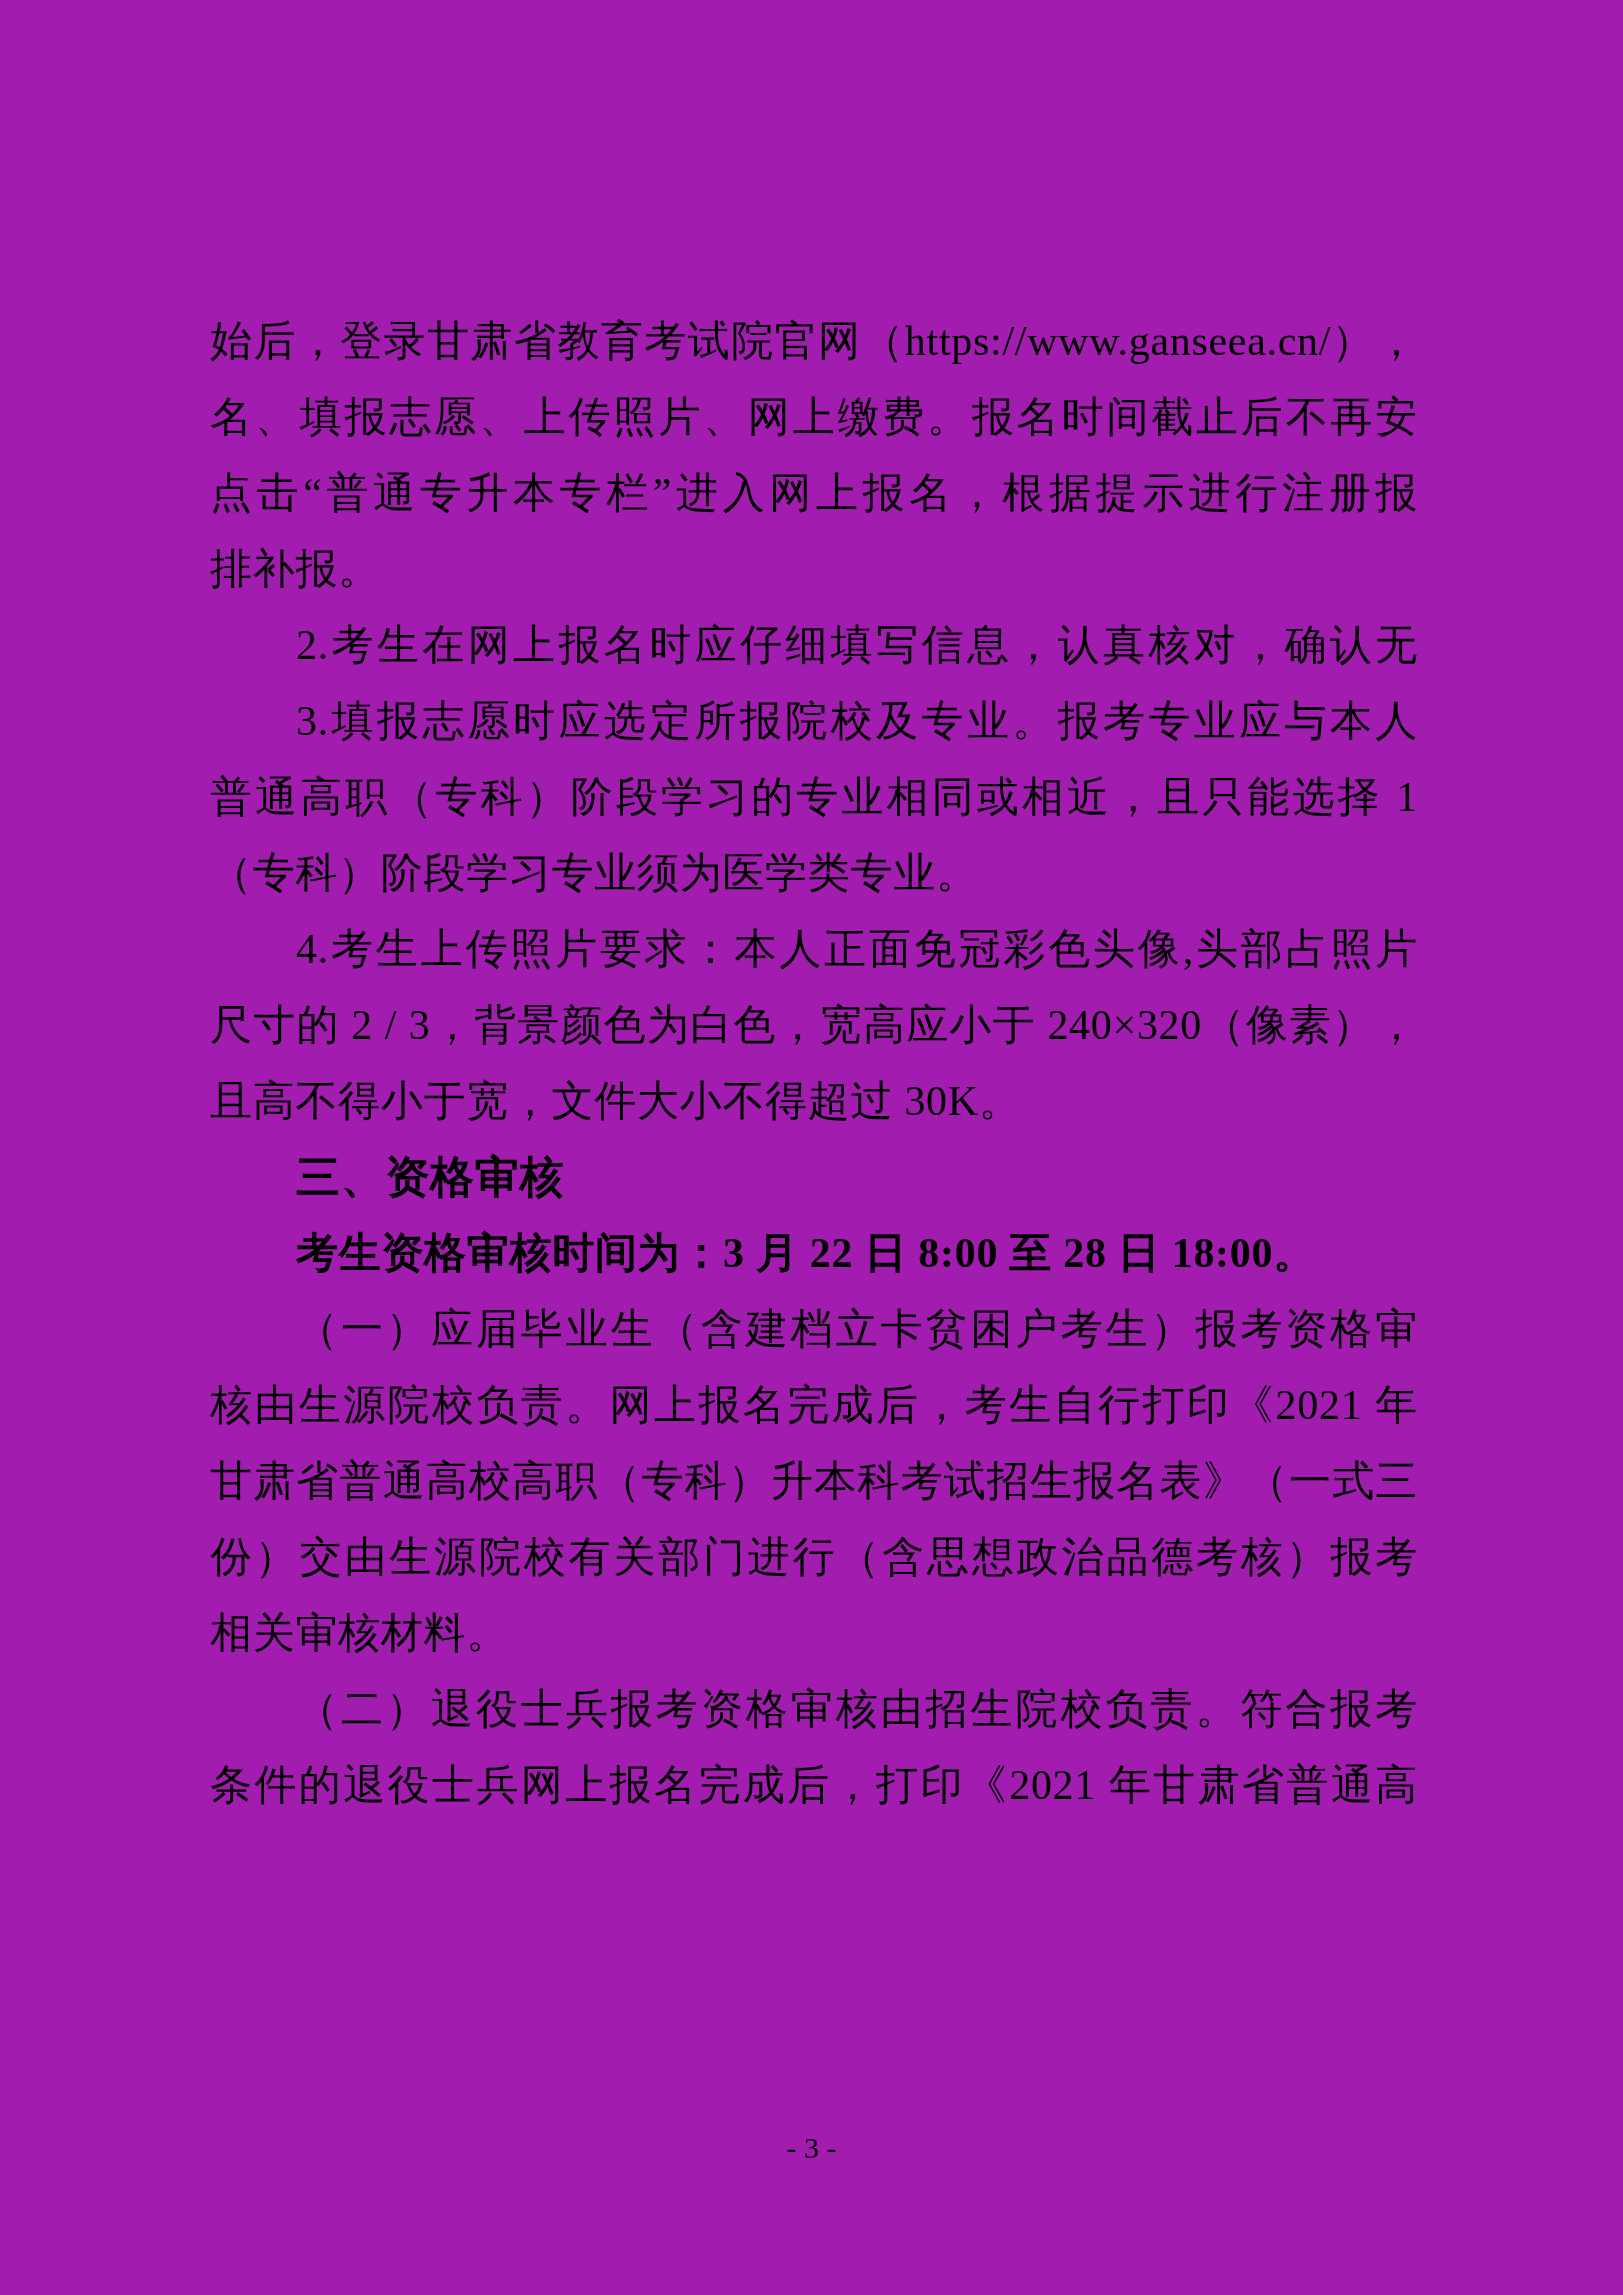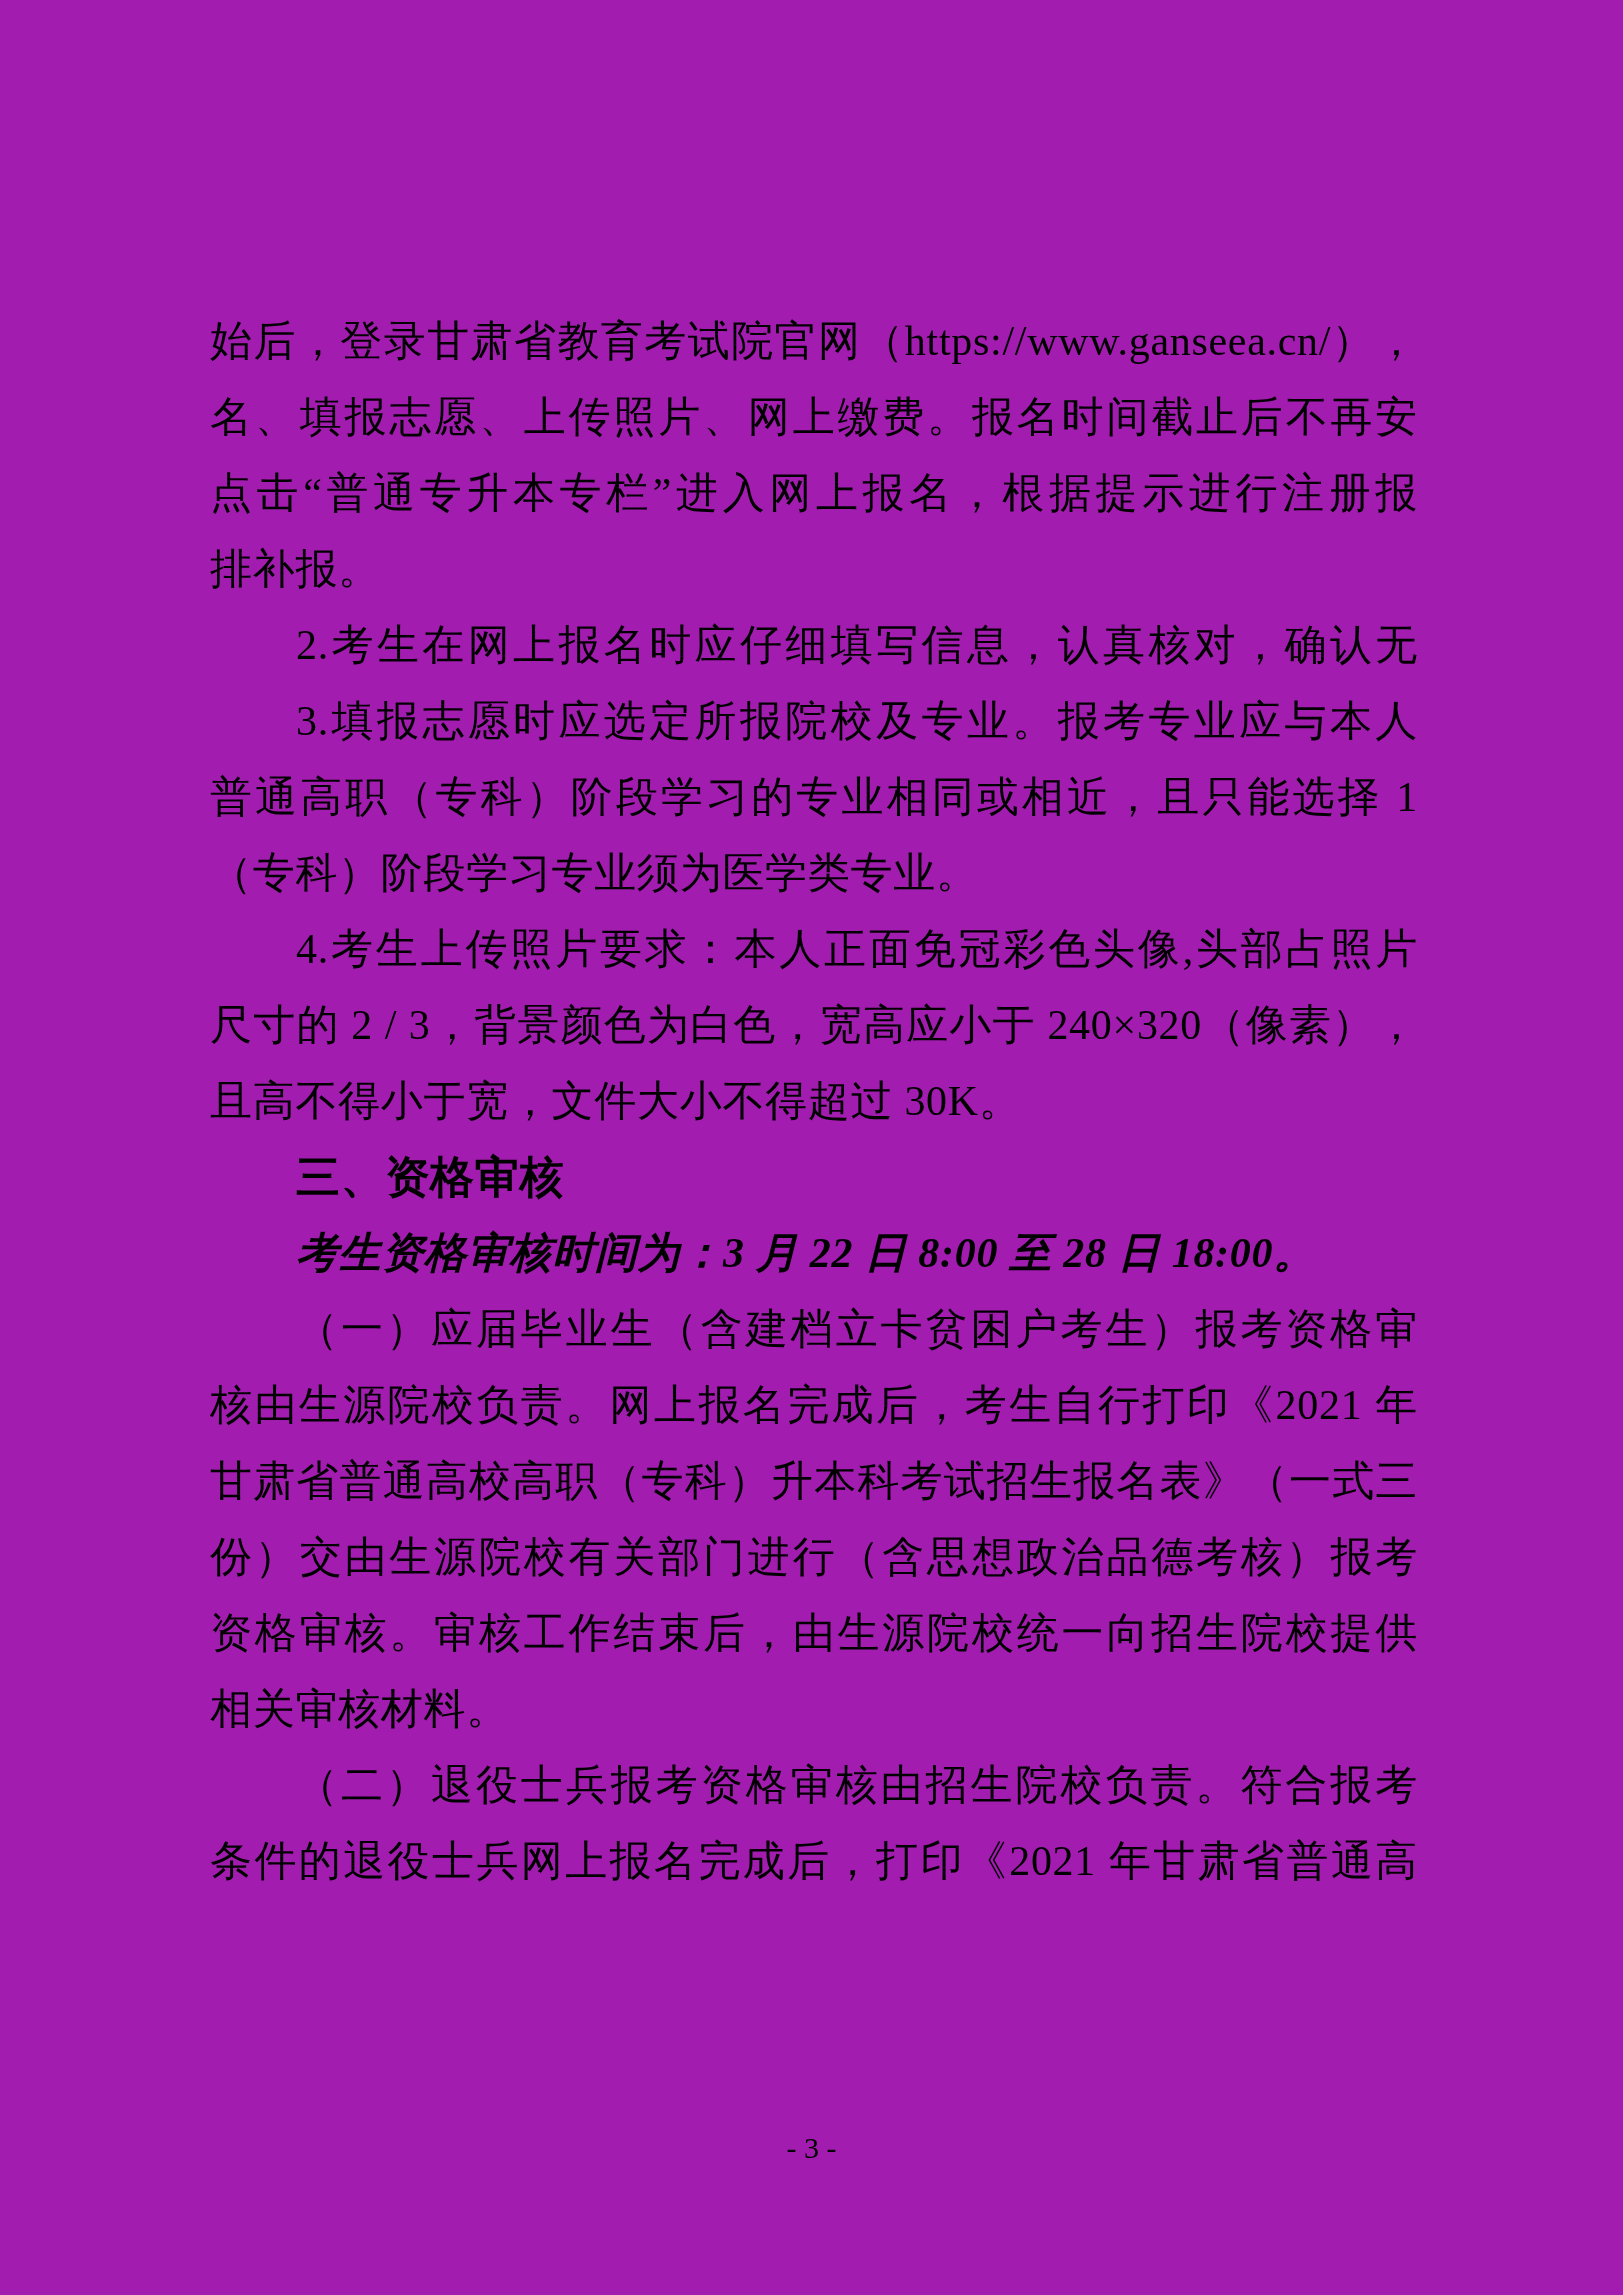--- a/index.html
+++ b/index.html
@@ -39,21 +39,20 @@
   .line.indent {
     text-indent: 86px;
   }
   .line.heading {
     font-family: "Liberation Sans", "DejaVu Sans", sans-serif;
     font-weight: 700;
     font-size: 44px;
   }
   .line.bold {
     font-weight: 700;
-    font-style: italic;
   }
   .page-number {
     position: absolute;
     left: 0;
     top: 2126px;
     width: 100%;
     height: 44px;
     line-height: 44px;
     text-align: center;
     font-size: 30px;
@@ -75,20 +74,19 @@
       <div class="line">（专科）阶段学习专业须为医学类专业。</div>
       <div class="line fill indent">4.考生上传照片要求：本人正面免冠彩色头像,头部占照片</div>
       <div class="line fill">尺寸的 2 / 3，背景颜色为白色，宽高应小于 240×320（像素），</div>
       <div class="line">且高不得小于宽，文件大小不得超过 30K。</div>
       <div class="line indent heading">三、资格审核</div>
       <div class="line indent bold">考生资格审核时间为：3 月 22 日 8:00 至 28 日 18:00。</div>
       <div class="line fill indent">（一）应届毕业生（含建档立卡贫困户考生）报考资格审</div>
       <div class="line fill">核由生源院校负责。网上报名完成后，考生自行打印《2021 年</div>
       <div class="line fill">甘肃省普通高校高职（专科）升本科考试招生报名表》（一式三</div>
       <div class="line fill">份）交由生源院校有关部门进行（含思想政治品德考核）报考</div>
-      <div class="line fill">资格审核。审核工作结束后，由生源院校统一向招生院校提供</div>
       <div class="line">相关审核材料。</div>
       <div class="line fill indent">（二）退役士兵报考资格审核由招生院校负责。符合报考</div>
       <div class="line fill">条件的退役士兵网上报名完成后，打印《2021 年甘肃省普通高</div>
     </div>
   <div class="page-number">- 3 -</div>
 </div>
 
 
 </body></html>

